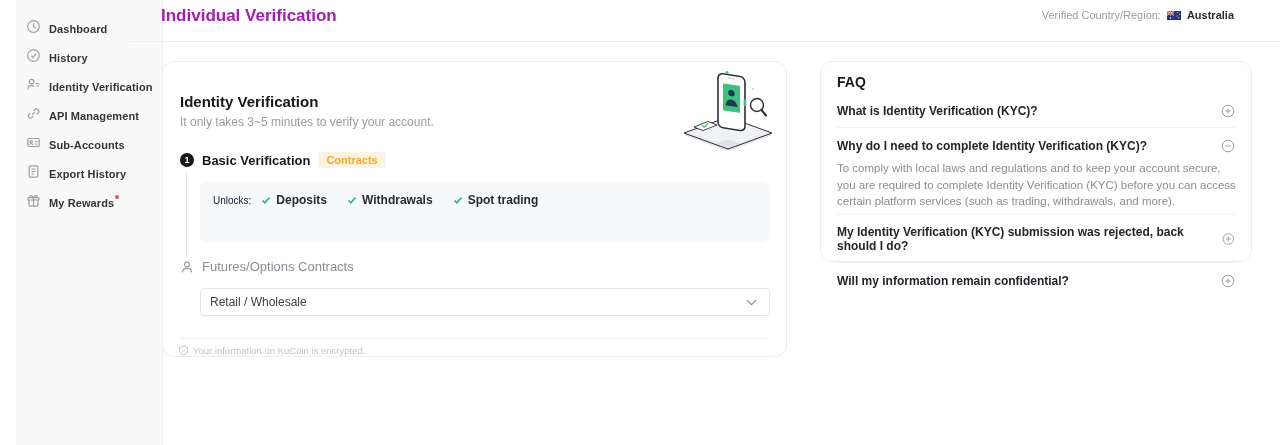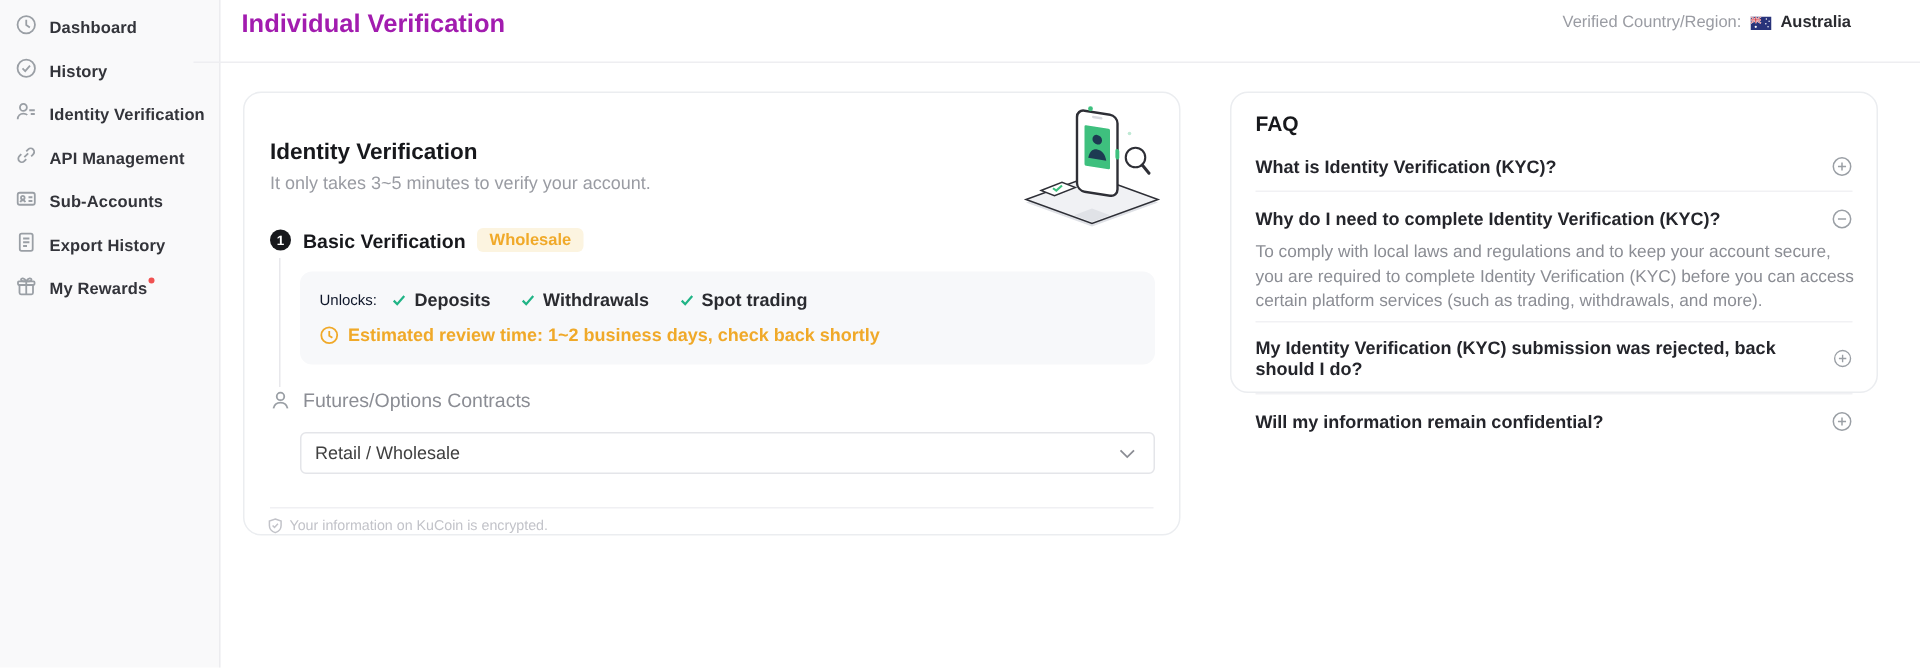--- a/index.html
+++ b/index.html
@@ -1,21 +1,21 @@
 <!DOCTYPE html>
 <html><head>
 <meta charset="utf-8">
 <style>
   * { margin:0; padding:0; box-sizing:border-box; }
   html,body { width:1280px; height:445px; background:#fff; overflow:hidden;
     font-family:"Liberation Sans","DejaVu Sans",sans-serif; color:#1f2126; }
 
   
-  .sidebar { position:absolute; left:0; top:0; width:147px; height:445px;
-    background:#f9f9fa; border-right:1px solid #ececef; padding-top:4px; }
+  .sidebar { position:absolute; left:16px; top:0; width:147px; height:445px;
+    background:#f9f9fa; border-right:1px solid #ececef; padding-top:14px; }
   .side-item { display:flex; align-items:center; gap:8px; height:29px; padding-left:10px;
     cursor:pointer; }
   .side-item .lbl { font-size:11px; font-weight:700; color:#33343a; letter-spacing:.1px; white-space:nowrap; }
   .side-item svg { flex:0 0 auto; }
   .dot { display:inline-block; width:4px; height:4px; border-radius:50%; background:#f05151;
     vertical-align:top; margin:-2px 0 0 1px; }
 
   
   .page-title { position:absolute; left:161px; top:6px; font-size:17px; font-weight:700; color:#a21caf; }
   .header-right { position:absolute; right:46px; top:9px; display:flex; align-items:center; gap:6px; }
@@ -176,21 +176,21 @@
       <polygon points="14,58 28,52.5 37,56 23,61.5" fill="#fff" stroke="#2e2f36" stroke-width="0.9"></polygon>
       <path d="M22 56.5l2.2 1.6 3.8-3.4" stroke="#3ec07e" stroke-width="1.4" fill="none"></path>
     </g>
     <circle cx="47" cy="3.5" r="1.6" fill="#3ec07e"></circle>
     <circle cx="73" cy="20" r="1.2" fill="#bfe9d4"></circle>
   </svg>
 
   <div class="step-row">
     <span class="step-circle">1</span>
     <span class="step-title">Basic Verification</span>
-    <span class="badge">Wholesale</span>
+    <span class="badge">Contracts</span>
   </div>
   <div class="connector"></div>
 
   <div class="unlock-panel">
     <div class="unlock-row">
       <span class="unlock-label">Unlocks:</span>
       <span class="unlock-item">
         <svg width="10" height="10" viewBox="0 0 10 10" fill="none">
             <path d="M1.5 5.4l2.3 2.4 4.7-5.4" stroke="#20b486" stroke-width="1.5"></path>
           </svg>
@@ -202,27 +202,20 @@
           </svg>
         <span>Withdrawals</span>
       </span>
       <span class="unlock-item">
         <svg width="10" height="10" viewBox="0 0 10 10" fill="none">
             <path d="M1.5 5.4l2.3 2.4 4.7-5.4" stroke="#20b486" stroke-width="1.5"></path>
           </svg>
         <span>Spot trading</span>
       </span>
     </div>
-    <div class="review-row">
-      <svg width="13" height="13" viewBox="0 0 13 13" fill="none" stroke="#f0a929" stroke-width="1.2">
-          <circle cx="6.5" cy="6.5" r="5.3"></circle>
-          <path d="M6.5 3.6v3.2l2.1 1.3"></path>
-        </svg>
-      <span>Estimated review time: 1~2 business days, check back shortly</span>
-    </div>
   </div>
 
   <div class="futures-row">
     <svg width="14" height="14" viewBox="0 0 14 14" fill="none" stroke="#9a9fa5" stroke-width="1.2">
         <circle cx="7" cy="4.3" r="2.5"></circle>
         <path d="M2.3 12.3c.5-2.6 2.3-3.9 4.7-3.9s4.2 1.3 4.7 3.9"></path>
       </svg>
     <span class="futures-title">Futures/Options Contracts</span>
   </div>
 

